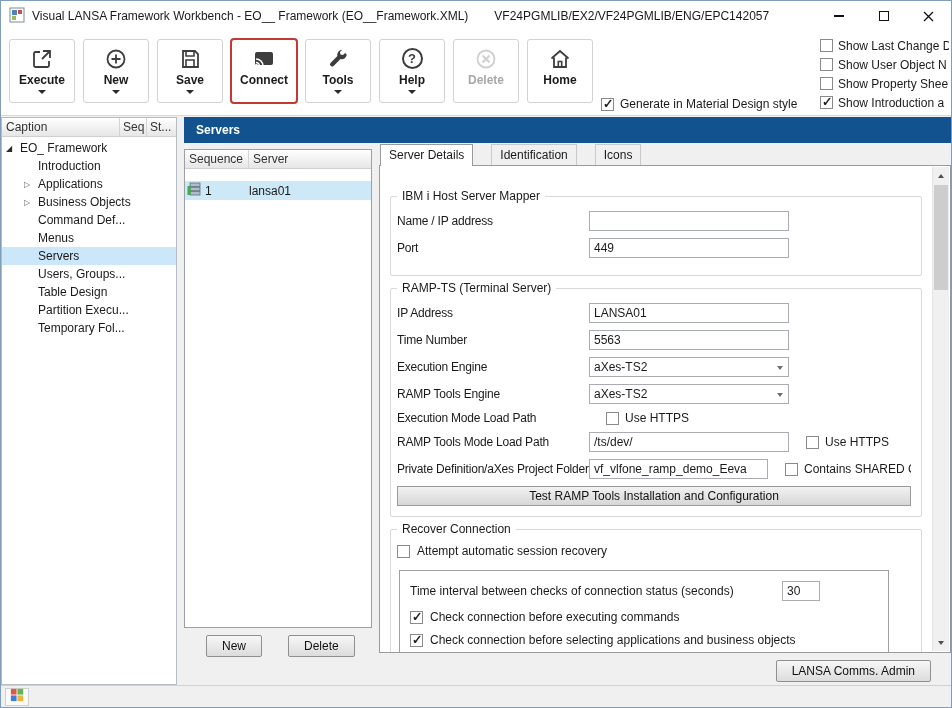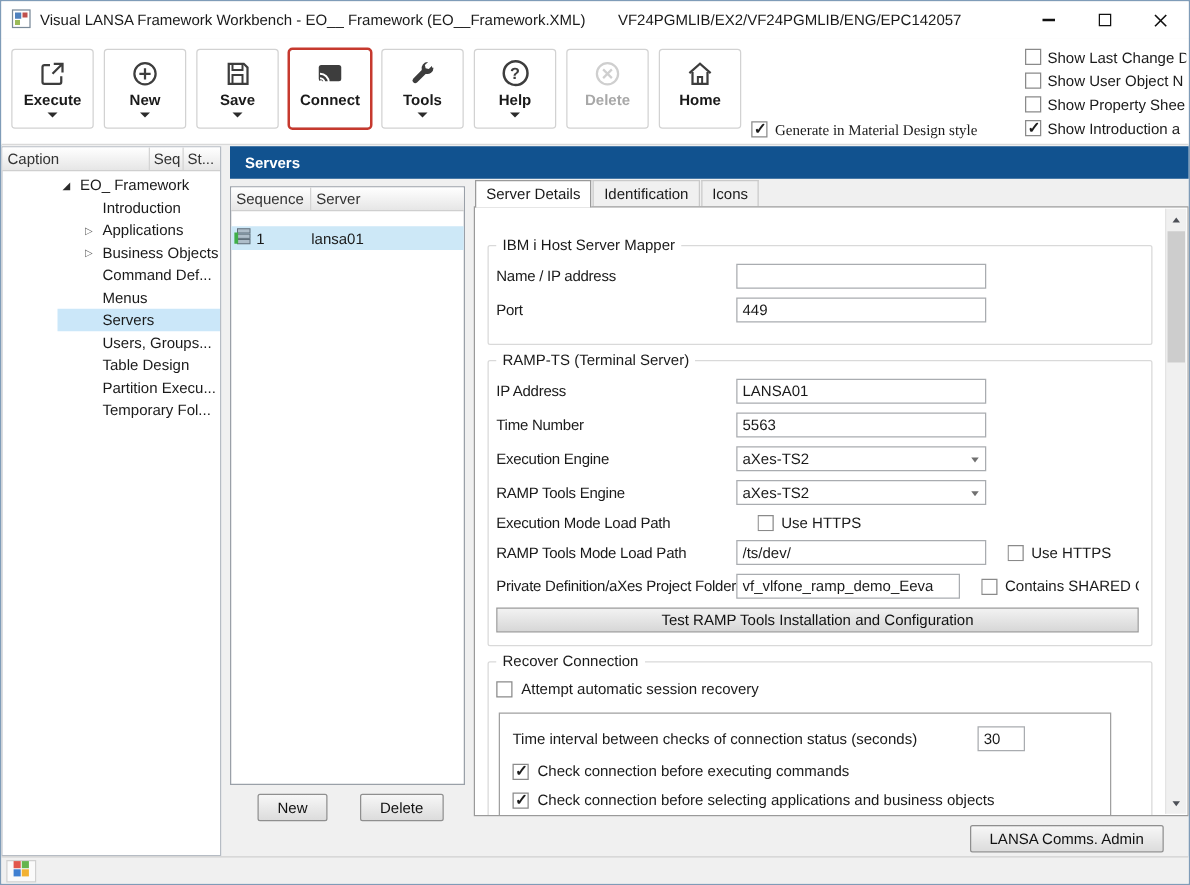--- a/index.html
+++ b/index.html
@@ -18,36 +18,36 @@
 
   
   .toolbar { height:85px; background:#fff; border-bottom:1px solid #d9d9d9; display:flex; align-items:flex-start; padding:8px 0 0 8px; position:relative; }
   .tbtn { width:66px; height:64px; border:1px solid #d2d2d2; border-radius:3px; margin-right:8px; display:flex; flex-direction:column; align-items:center; padding-top:5px; background:#fff; }
   .tbtn .icon { height:27px; display:flex; align-items:center; justify-content:center; }
   .tbtn .lbl { font-weight:bold; margin-top:1px; white-space:nowrap; }
   .tbtn .drop { margin-top:3px; width:0; height:0; border-left:4px solid transparent; border-right:4px solid transparent; border-top:4px solid #2b2b2b; }
   .tbtn.connect { outline:2px solid #c6392e; outline-offset:-1px; }
   .tbtn.disabled .lbl { color:#a8a8a8; }
   .icon-q { width:21px; height:21px; border:2px solid #3d3d3d; border-radius:50%; display:flex; align-items:center; justify-content:center; font-weight:bold; font-size:13px; color:#3d3d3d; }
-  .material-cb { position:absolute; left:600px; top:66px; display:flex; gap:6px; white-space:nowrap;font-family:Liberation Serif, serif; }
+  .material-cb { position:absolute; left:600px; top:66px; display:flex; align-items:center; gap:6px; white-space:nowrap; }
   .view-cbs { position:absolute; right:2px; top:5px; width:129px; overflow:hidden; }
   .vcb { display:flex; align-items:center; gap:5px; height:19px; white-space:nowrap; overflow:hidden; }
 
   
   .cb { width:13px; height:13px; border:1px solid #8a8a8a; background:#fff; position:relative; flex:none; display:inline-block; }
   .cb.checked::after { content:"\2713"; position:absolute; left:1px; top:-3px; font-size:12.5px; font-weight:bold; color:#1d1d1d; }
 
   
   .main { position:absolute; top:116px; left:0; right:0; bottom:22px; display:flex; }
   .left-panel { width:176px; background:#fff; border:1px solid #b6bcc4; display:flex; flex-direction:column; }
   .lp-header { display:flex; height:19px; background:linear-gradient(#ffffff,#e6e6e6); border-bottom:1px solid #cfcfcf; color:#333; }
   .lp-h1 { width:118px; padding:2px 4px; border-right:1px solid #d4d4d4; overflow:hidden; white-space:nowrap; }
   .lp-h2 { width:27px; padding:2px 3px; border-right:1px solid #d4d4d4; overflow:hidden; white-space:nowrap; }
   .lp-h3 { flex:1; padding:2px 3px; overflow:hidden; white-space:nowrap; }
-  .tree { flex:1; padding-top:2px;padding-left:44px; }
+  .tree { flex:1; padding-top:2px; }
   .trow { height:18px; display:flex; align-items:center; padding-left:4px; white-space:nowrap; }
   .trow.child { padding-left:22px; }
   .trow.selected { background:#cbe7f9; }
   .twisty { width:14px; flex:none; font-size:8px; color:#2b2b2b; text-align:left; }
   .twisty.exp::before { content:"\25E2"; }
   .twisty.col::before { content:"\25B7"; color:#666; }
   .gap { width:7px; flex:none; }
 
   .right-area { flex:1; display:flex; flex-direction:column; min-width:0; }
   .blue-header { height:26px; background:#11528f; color:#fff; font-weight:bold; display:flex; align-items:center; padding-left:12px; flex:none; }
@@ -61,21 +61,21 @@
   .lh2 { flex:1; padding:2px 4px; }
   .lrow { display:flex; height:19px; align-items:center; background:#cde8f7; }
   .lrow .c1 { width:64px; display:flex; align-items:center; gap:4px; padding-left:2px; }
   .lrow .c2 { flex:1; }
   .list-buttons { display:flex; margin-top:7px; padding-left:22px; gap:26px; }
   .btn { height:22px; padding:0 15px; background:linear-gradient(#f7f7f7,#dcdcdc); border:1px solid #8f8f8f; border-radius:2px; font:12px "Liberation Sans", sans-serif; color:#111; }
 
   
   .details-col { flex:1; display:flex; flex-direction:column; margin-left:7px; min-width:0; }
   .tabs { display:flex; height:22px; align-items:flex-end; padding-left:1px; flex:none; }
-  .tab { padding:3px 8px; border:1px solid #c9c9c9; border-bottom:none; background:#f0f0f0; margin-right:1px; white-space:nowrap; }
+  .tab { padding:3px 8px; border:1px solid #c9c9c9; border-bottom:none; background:#f0f0f0; margin-right:18px; white-space:nowrap; }
   .tab.active { background:#fff; border-color:#9a9a9a; position:relative; z-index:2; padding-bottom:4px; margin-bottom:-1px; }
   .content-box { background:#fff; border:1px solid #9a9a9a; height:488px; overflow:hidden; position:relative; padding:4px 26px 0 8px; flex:none; }
   .details-footer { display:flex; justify-content:flex-end; padding:7px 20px 0 0; }
 
   
   .group { position:relative; border:1px solid #d9d9d9; border-radius:2px; margin:12px 2px 0 2px; padding:14px 10px 10px 6px; }
   .group.g1 { margin-top:26px; }
   .group-title { position:absolute; top:-8px; left:6px; background:#fff; padding:0 5px; white-space:nowrap; }
   .frow { display:flex; align-items:center; margin-bottom:7px; }
   .flabel { width:192px; flex:none; white-space:nowrap; overflow:hidden; letter-spacing:-0.2px; }

